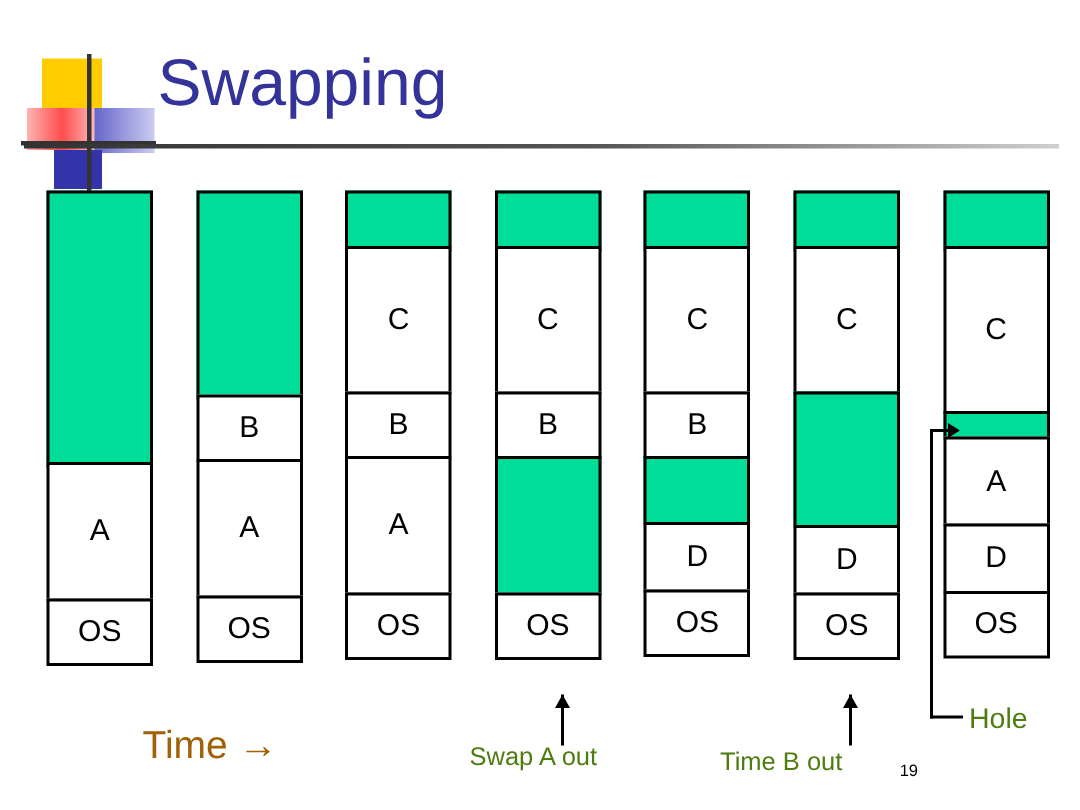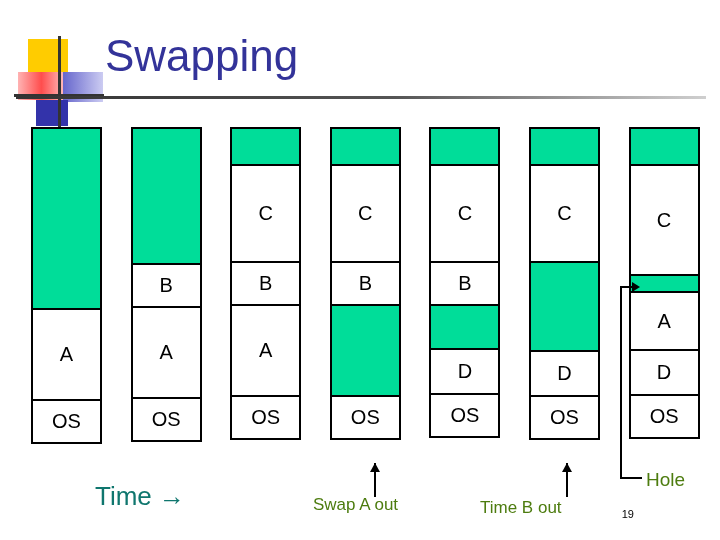--- a/index.html
+++ b/index.html
@@ -1,21 +1,21 @@
 <!DOCTYPE html>
 <html><head>
 <meta charset="utf-8">
 <style>
   html,body{margin:0;padding:0;}
   body{
     width:720px;height:540px;background:#ffffff;overflow:hidden;
     font-family:"Liberation Sans", sans-serif;
     position:relative;
   }
-  #slide{position:absolute;left:0;top:0;width:626px;height:540px;padding-left:22px;}
+  #slide{position:absolute;left:0;top:0;width:626px;height:540px;}
 
   
   .logo{position:absolute;left:18px;top:36px;width:80px;height:82px;}
   .logo .sq-yellow{position:absolute;left:10px;top:3px;width:40px;height:34px;background:#ffcc00;}
   .logo .sq-red{position:absolute;left:0px;top:36px;width:52px;height:28px;
      background:linear-gradient(to right,#ffb3b3 0%,#ff4d4d 45%,#ffd9d9 100%);}
   .logo .sq-bluefade{position:absolute;left:45px;top:36px;width:40px;height:30px;
      background:linear-gradient(to right,#6666cc 0%,#ccccf2 100%);}
   .logo .sq-blue{position:absolute;left:18px;top:64px;width:32px;height:26px;background:#3333aa;}
   .logo .v-line{position:absolute;left:40px;top:0px;width:3px;height:98px;background:#333333;}
@@ -40,21 +40,21 @@
     margin-top:-2px;
     background:#ffffff;
     display:flex;align-items:center;justify-content:center;
     font-size:20px;color:#000000;
   }
   .blk.first{margin-top:0;}
   .blk.green{background:#00dd99;}
 
   
   .ann{position:absolute;font-size:17px;color:#4d7c0f;white-space:nowrap;}
-  .time-label{position:absolute;left:95px;top:481px;font-size:26px;color:#0f766e;white-space:nowrap;}
+  .time-label{position:absolute;left:95px;top:481px;font-size:26px;color:#a16207;white-space:nowrap;}
   .arrow-up{position:absolute;width:2px;background:#000000;}
   .arrow-up::before{
     content:"";position:absolute;left:-4px;top:0;
     border-left:5px solid transparent;border-right:5px solid transparent;
     border-bottom:9px solid #000000;
   }
   .page-num{position:absolute;right:14px;top:508px;font-size:11px;color:#000000;}
 
   .hole-bracket{position:absolute;}
   .hole-bracket .vb{position:absolute;left:0;top:0;width:2px;background:#000;}

